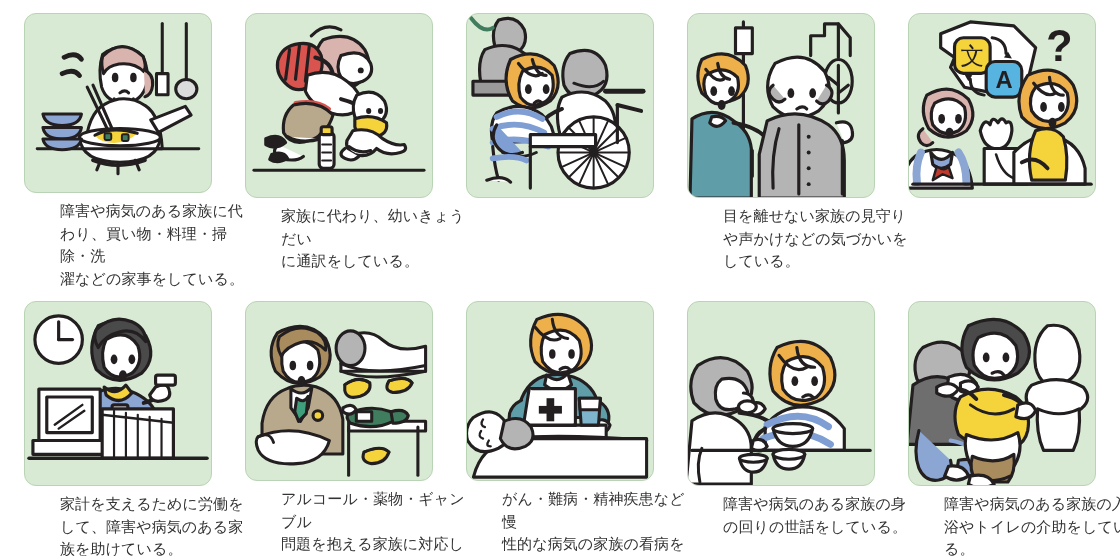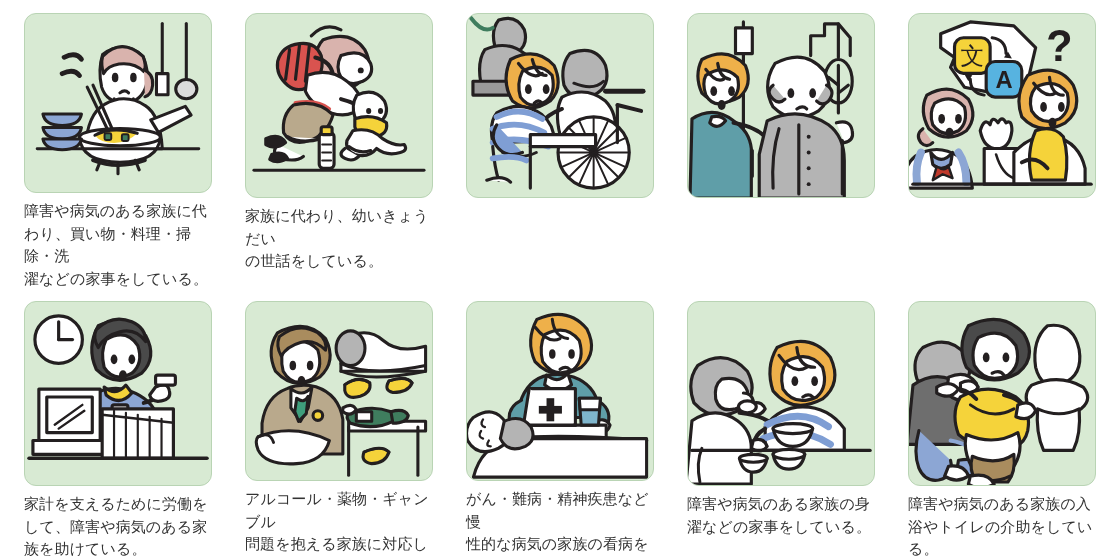--- a/index.html
+++ b/index.html
@@ -41,20 +41,21 @@
   .caption{
     margin-top:7px;
     width:190px;
     font-size:15px;
     line-height:22.5px;
     color:#333333;
     letter-spacing:0.1px;
     font-family:"Liberation Sans","DejaVu Sans",sans-serif;
     white-space:pre-line;
     text-align:left;
+    margin-left:36px;
   }
 </style>
 </head>
 <body>
 
 <div class="grid">
 
   <div class="cell">
     <div class="card">
       <svg viewBox="0 0 188 185" xmlns="http://www.w3.org/2000/svg">
@@ -153,21 +154,21 @@
 
           <path d="M108 118 q18 -4 30 8 q12 8 22 6 q4 6 -4 8 q-14 4 -24 -4 q-8 10 -22 6 q-10 -4 -8 -14z" fill="#fff"></path>
           <path d="M104 134 q10 8 22 4"></path>
           <path d="M100 136 q-8 6 0 10 q8 4 14 -2" fill="#fff"></path>
 
           <line x1="8" y1="158" x2="180" y2="158" stroke-width="3"></line>
         </g>
       </svg>
     </div>
     <div class="caption">家族に代わり、幼いきょうだい
-の世話をしている。</div>
+に通訳をしている。</div>
   </div>
 
   <div class="cell">
     <div class="card">
       <svg viewBox="0 0 188 185" xmlns="http://www.w3.org/2000/svg">
         <g fill="none" stroke="#231f20" stroke-width="3.2" stroke-linecap="round" stroke-linejoin="round">
 
           <path d="M32 6 q18 -6 26 10 q4 14 -6 22 q-16 8 -24 -6 q-4 -16 4 -26z" fill="#b4b4b4"></path>
           <path d="M18 36 q22 -10 40 4 q12 10 12 30 h-56 q-4 -22 4 -34z" fill="#b4b4b4"></path>
           <path d="M4 4 q12 16 22 10" stroke="#3f7d5e" stroke-width="4"></path>
@@ -260,20 +261,23 @@
           <circle cx="122" cy="140" r="2" fill="#231f20" stroke="none"></circle>
           <circle cx="122" cy="156" r="2" fill="#231f20" stroke="none"></circle>
           <circle cx="122" cy="172" r="2" fill="#231f20" stroke="none"></circle>
           <path d="M92 116 q-8 26 -6 60"></path>
 
           <path d="M150 110 q14 -4 16 8 q2 10 -8 12" fill="#fff"></path>
           <line x1="156" y1="128" x2="156" y2="182"></line>
         </g>
       </svg>
     </div>
+    <div class="caption">目を離せない家族の見守り
+や声かけなどの気づかいを
+している。</div>
   </div>
 
   <div class="cell">
     <div class="card">
       <svg viewBox="0 0 188 185" xmlns="http://www.w3.org/2000/svg">
         <g fill="none" stroke="#231f20" stroke-width="3.2" stroke-linecap="round" stroke-linejoin="round">
 
           <path d="M32 20 l30 -12 l44 4 l22 22 l-8 34 l-34 12 l-30 -6 l-14 -20 l4 -10 l-14 -10z" fill="#fff"></path>
 
           <rect x="46" y="24" width="36" height="36" rx="9" fill="#f5d33a"></rect>
@@ -496,21 +500,21 @@
           <line x1="4" y1="150" x2="184" y2="150" stroke-width="3.5"></line>
 
           <path d="M52 158 h28 q-3 14 -14 14 q-11 0 -14 -14z" fill="#fff"></path>
           <ellipse cx="66" cy="158" rx="14" ry="4" fill="#fff"></ellipse>
           <path d="M86 154 h32 q-3 15 -16 15 q-13 0 -16 -15z" fill="#fff"></path>
           <ellipse cx="102" cy="154" rx="16" ry="5" fill="#fff"></ellipse>
         </g>
       </svg>
     </div>
     <div class="caption">障害や病気のある家族の身
-濯などの家事をしている。</div>
+の回りの世話をしている。</div>
   </div>
 
   <div class="cell">
     <div class="card">
       <svg viewBox="0 0 188 185" xmlns="http://www.w3.org/2000/svg">
         <g fill="none" stroke="#231f20" stroke-width="3.2" stroke-linecap="round" stroke-linejoin="round">
 
           <path d="M140 24 q26 -4 32 24 q4 26 -16 34 q-22 8 -28 -16 q-4 -28 12 -42z" fill="#fff"></path>
           <path d="M124 84 q28 -12 52 2 q10 12 -2 22 q-26 14 -52 0 q-8 -14 2 -24z" fill="#fff"></path>
           <path d="M130 108 q22 10 42 0 q2 26 -6 42 h-30 q-8 -18 -6 -42z" fill="#fff"></path>

